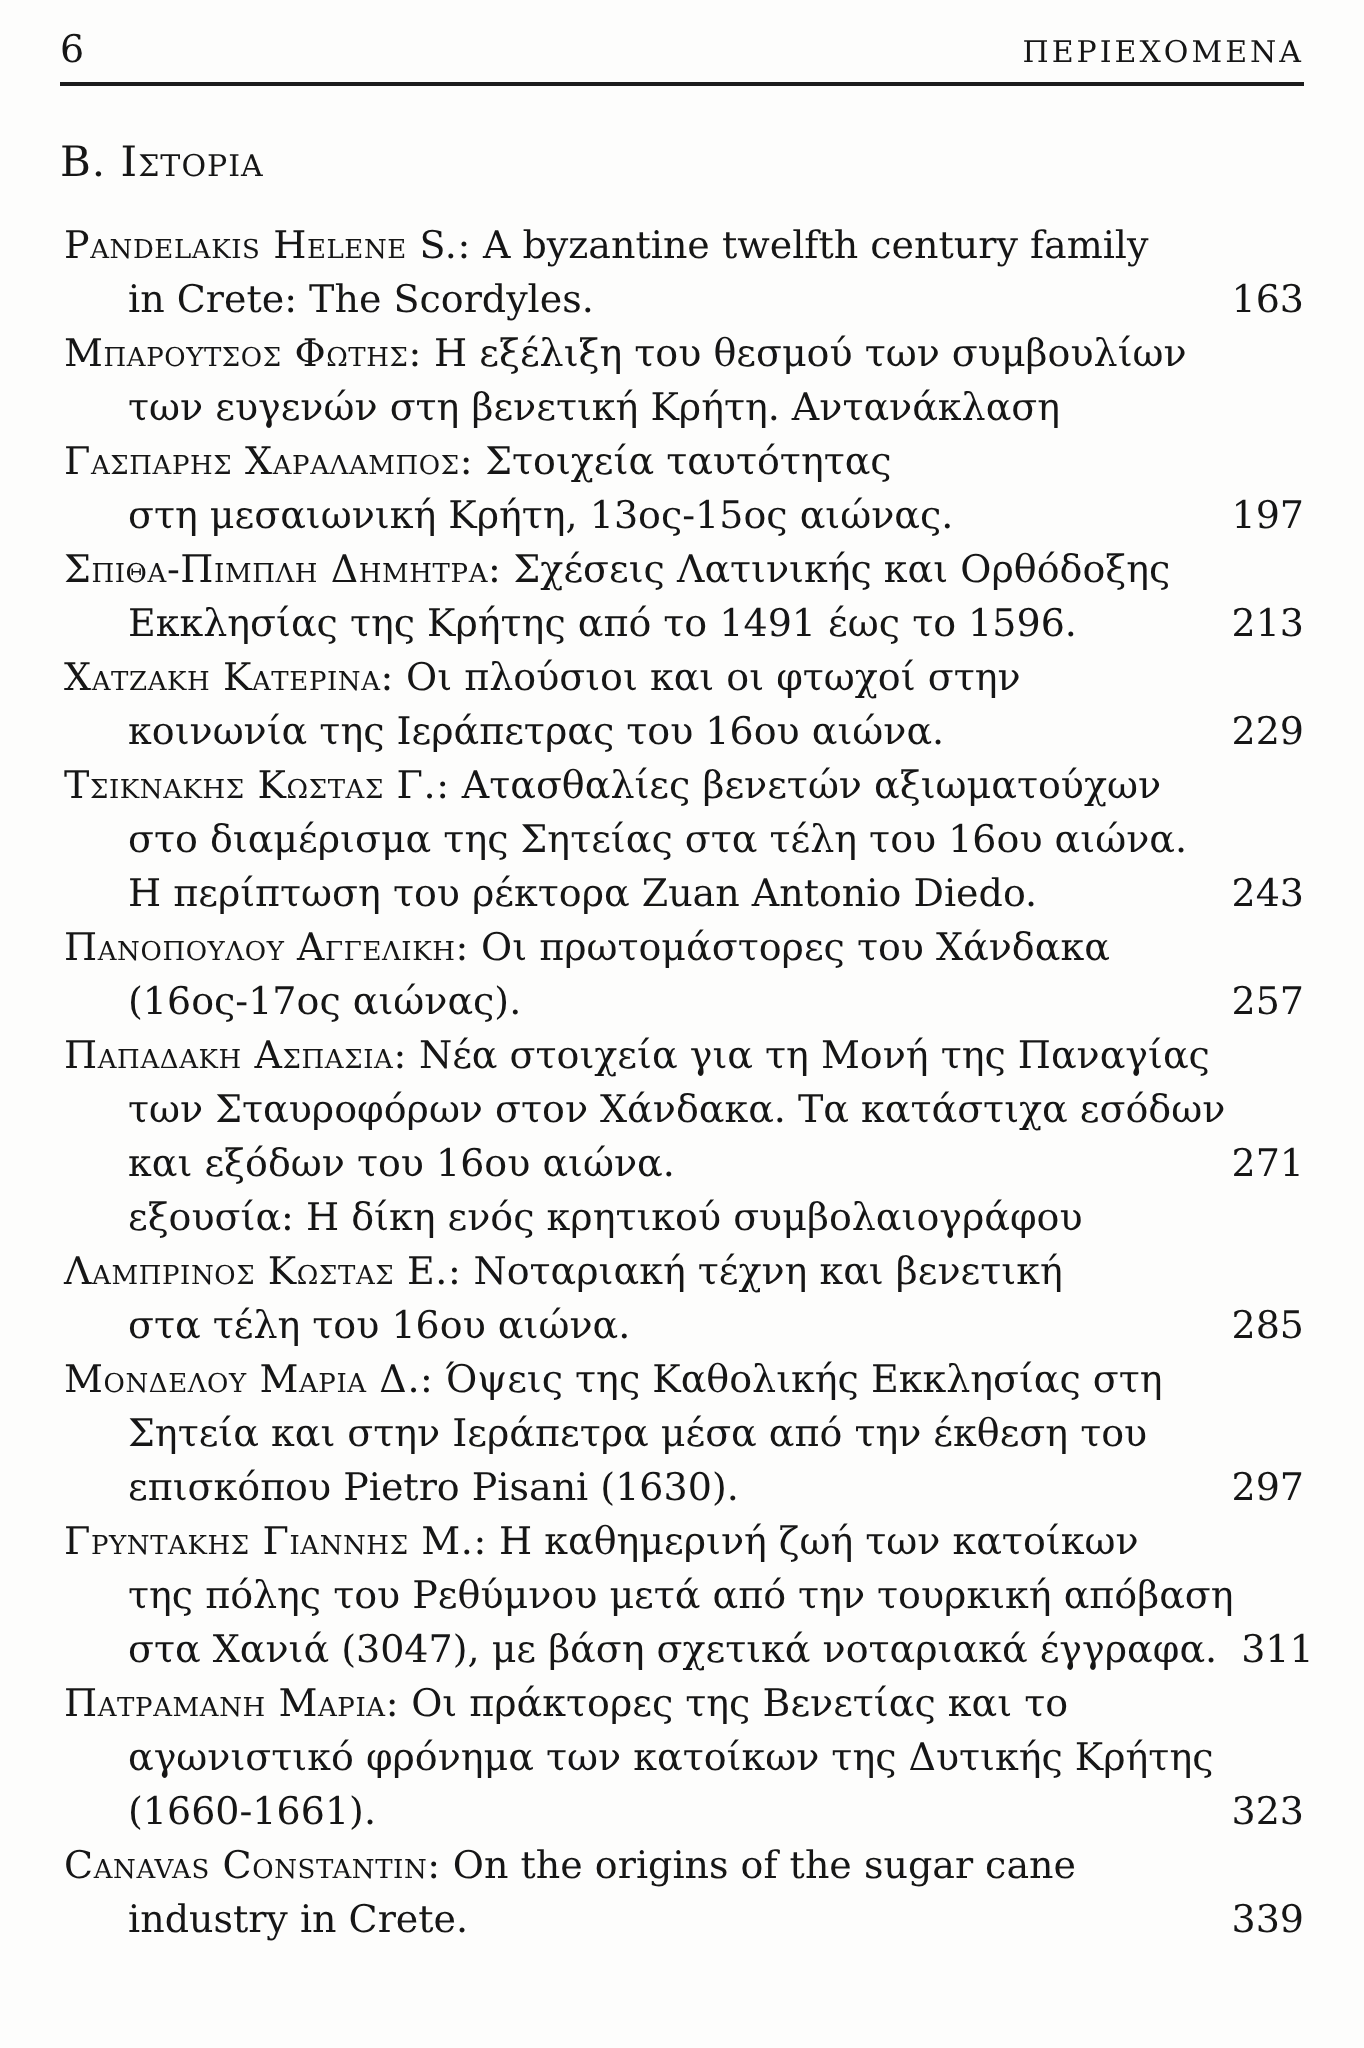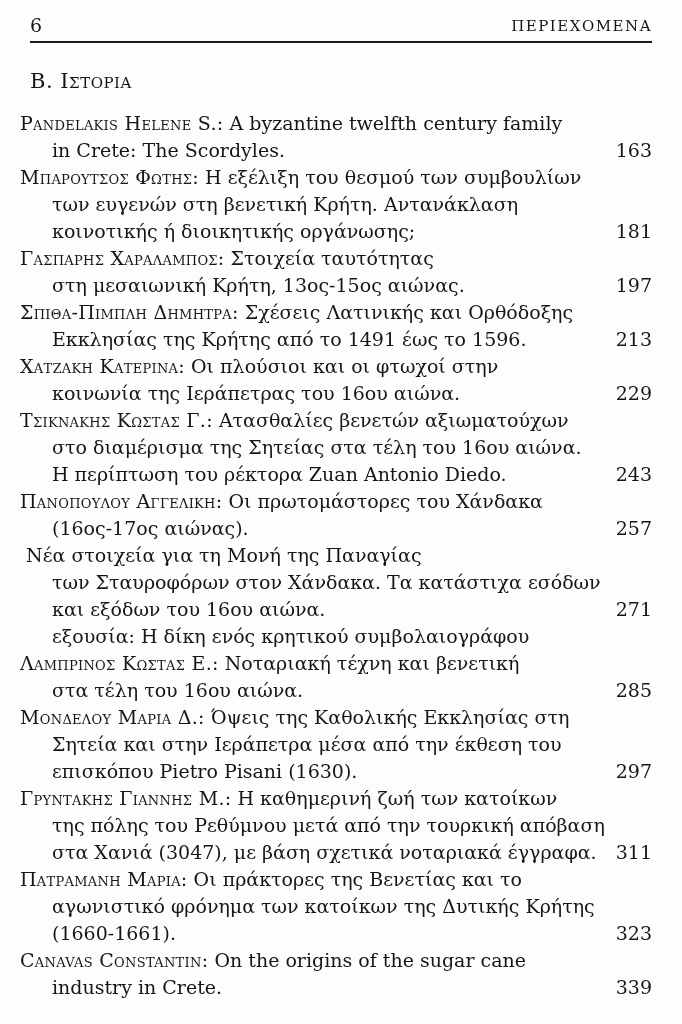--- a/index.html
+++ b/index.html
@@ -34,21 +34,21 @@
     letter-spacing: 1.5px;
     line-height: 20px;
   }
   .section-heading {
     margin: 26px 30px 0 30px;
     font-size: 21px;
     font-variant: small-caps;
     letter-spacing: 0.5px;
   }
   .toc {
-    margin: 17px 30px 0 20px;
+    margin: 17px 30px 0 32px;
     font-size: 19px;
   }
   .line {
     display: flex;
     align-items: baseline;
     line-height: 27px;
     white-space: nowrap;
   }
   .line .txt { white-space: nowrap; text-align: right; }
   .line.indent { padding-left: 32px; }
@@ -82,25 +82,20 @@
           <span class="txt">in Crete: The Scordyles.</span>
           <span class="gap"></span>
           <span class="page-num">163</span>
         </div>
       </div>
       <div class="entry">
         <div class="line"><span class="author">Μπαρουτσος Φωτης:</span>&nbsp;<span class="txt">Η εξέλιξη του θεσμού των συμβουλίων</span></div>
         <div class="line indent">
           <span class="txt">των ευγενών στη βενετική Κρήτη. Αντανάκλαση</span>
         </div>
-        <div class="line indent">
-          <span class="txt">κοινοτικής ή διοικητικής οργάνωσης;</span>
-          <span class="gap"></span>
-          <span class="page-num">181</span>
-        </div>
       </div>
       <div class="entry">
         <div class="line"><span class="author">Γασπαρης Χαραλαμπος:</span>&nbsp;<span class="txt">Στοιχεία ταυτότητας</span></div>
         <div class="line indent">
           <span class="txt">στη μεσαιωνική Κρήτη, 13ος-15ος αιώνας.</span>
           <span class="gap"></span>
           <span class="page-num">197</span>
         </div>
       </div>
       <div class="entry">
@@ -132,21 +127,21 @@
       </div>
       <div class="entry">
         <div class="line"><span class="author">Πανοπουλου Αγγελικη:</span>&nbsp;<span class="txt">Οι πρωτομάστορες του Χάνδακα</span></div>
         <div class="line indent">
           <span class="txt">(16ος-17ος αιώνας).</span>
           <span class="gap"></span>
           <span class="page-num">257</span>
         </div>
       </div>
       <div class="entry">
-        <div class="line">&nbsp;<span class="txt">Νέα στοιχεία για τη Μονή της Παναγίας</span></div>
+        <div class="line"><span class="author">Παπαδακη Ασπασια:</span>&nbsp;<span class="txt">Νέα στοιχεία για τη Μονή της Παναγίας</span></div>
         <div class="line indent">
           <span class="txt">των Σταυροφόρων στον Χάνδακα. Τα κατάστιχα εσόδων</span>
         </div>
         <div class="line indent">
           <span class="txt">και εξόδων του 16ου αιώνα.</span>
           <span class="gap"></span>
           <span class="page-num">271</span>
         </div>
       </div>
       <div class="entry">

